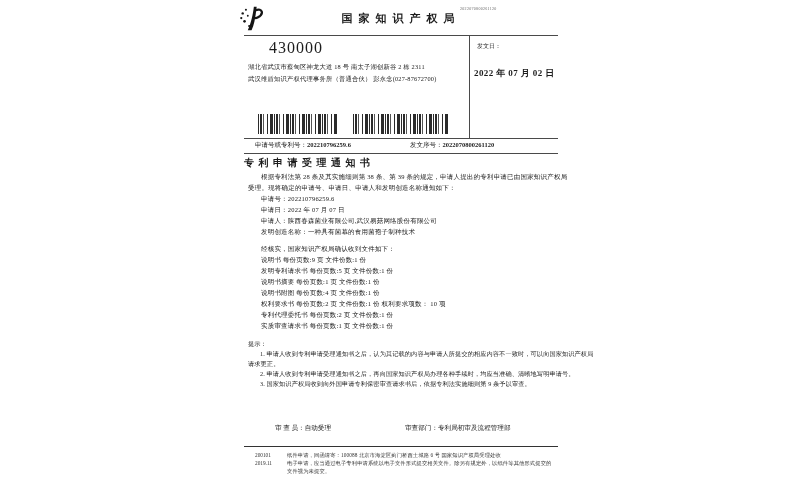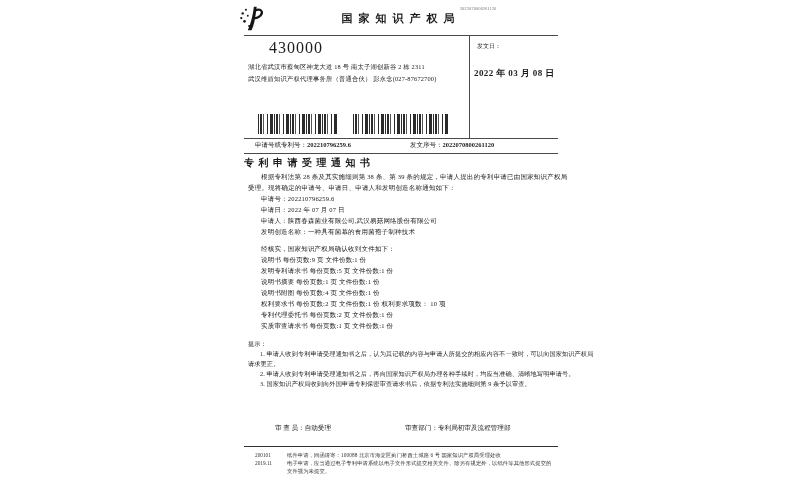--- a/index.html
+++ b/index.html
@@ -82,21 +82,21 @@
   <div class="topcode">2022070800261120</div>
 
   <div class="rule" style="top:35px"></div>
   <div class="vline"></div>
 
   <div class="postal">430000</div>
   <div class="addr addr1 abs">湖北省武汉市蔡甸区神龙大道 18 号  南太子湖创新谷 2 栋 2311</div>
   <div class="addr addr2 abs">武汉维盾知识产权代理事务所（普通合伙）  彭永念(027-87672700)</div>
 
   <div class="datelabel">发文日：</div>
-  <div class="dateval">2022 年 03 月 08 日</div>
+  <div class="dateval">2022 年 07 月 02 日</div>
 
   <div class="barcode bc1"></div>
   <div class="barcode bc2"></div>
 
   <div class="rule" style="top:138px"></div>
 
   <div class="metarow meta-left abs"><span>申请号或专利号：</span><span class="metaval">202210796259.6</span></div>
   <div class="metarow meta-right abs"><span>发文序号：</span><span class="metaval">2022070800261120</span></div>
 
   <div class="rule" style="top:153px"></div>

